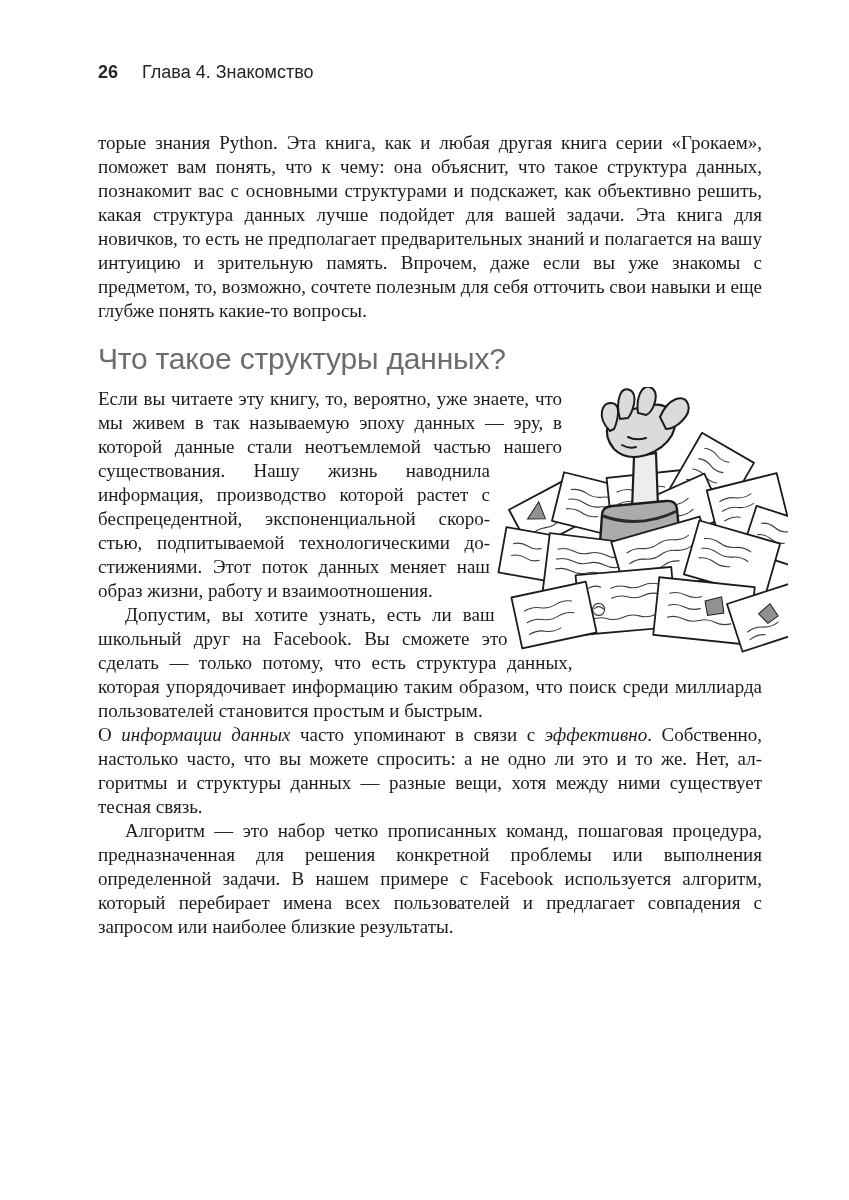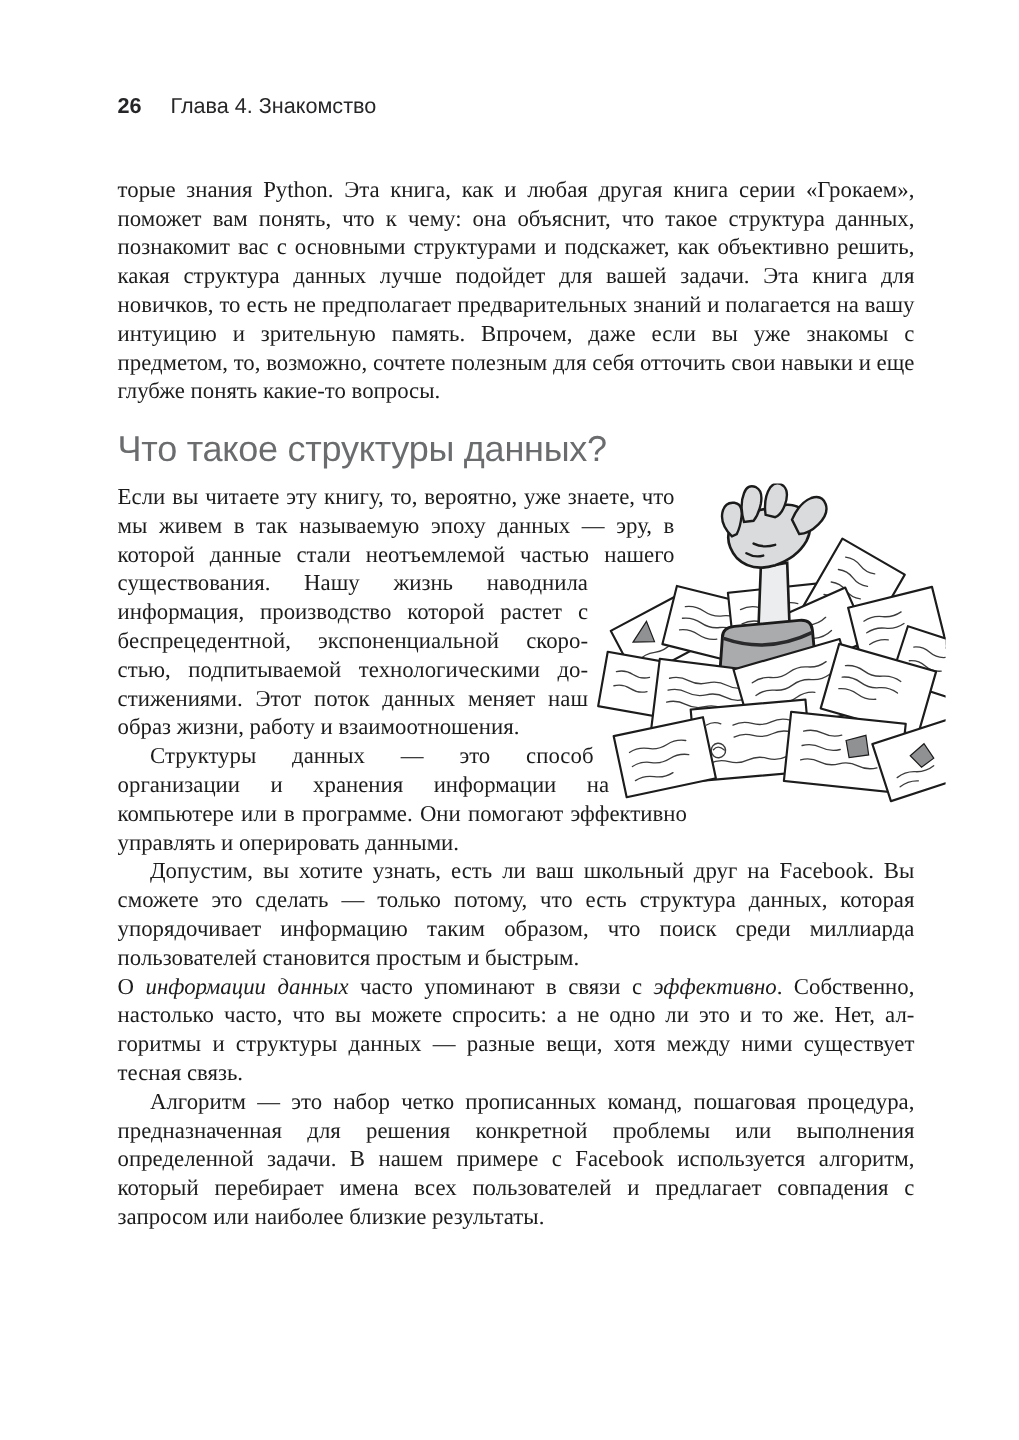--- a/index.html
+++ b/index.html
@@ -10,21 +10,21 @@
     overflow:hidden;
     font-family:"Liberation Serif", serif;
     color:#1c1c1c;
   }
   .content{
     position:absolute;
     left:98px;top:0;
     width:664px;
   }
   .running-head{
-    padding-top:78px;
+    padding-top:62px;
     font-family:"Liberation Sans", sans-serif;
     font-size:18px;
     line-height:21px;
     color:#262628;
     display:flex;
   }
   .running-head .pnum{font-weight:bold;}
   .running-head .chap{margin-left:24px;}
   .intro{margin-top:48px;}
   .para{
@@ -192,21 +192,20 @@
           <g transform="translate(272,230) rotate(-18)">
             <rect class="paper" x="-35" y="-25" width="70" height="50"></rect>
             <polygon class="shade" points="-8,-6 6,-12 10,2 -2,6"></polygon>
             <path class="sq" d="M-24 8 q8 -3 16 0 t16 0"></path>
             <path class="sq" d="M-24 16 q8 -3 16 0"></path>
           </g>
         </svg>
       </div>
       <div>
           <p class="para"><span>Если вы читаете эту книгу, то, вероятно, уже знаете, что мы живем в так называемую эпоху данных — эру, в которой данные стали неотъемлемой частью на­шего существования. Нашу жизнь наводнила информация, производство которой растет с беспрецедентной, экспоненциальной скоро­стью, подпитываемой технологическими до­стижениями. Этот поток данных меняет наш образ жизни, работу и взаимоотношения.</span></p>
-          <p class="para indent"><span>Структуры данных — это способ организации и хранения информации на компьютере или в программе. Они помогают эффективно управлять и оперировать данными.</span></p>
           <p class="para indent"><span>Допустим, вы хотите узнать, есть ли ваш школьный друг на Facebook. Вы сможете это сделать — только потому, что есть структура данных, которая упорядочивает информацию таким образом, что поиск среди миллиарда пользователей становится простым и быстрым.</span></p>
         </div>
     </div>
 
 
     <div>
         <p class="para"><span>О </span><em>информации данных</em><span> часто упоминают в связи с </span><em>эффективно</em><span>. Собственно, настолько часто, что вы можете спросить: а не одно ли это и то же. Нет, ал­горитмы и структуры данных — разные вещи, хотя между ними существует тесная связь.</span></p>
         <p class="para indent"><span>Алгоритм — это набор четко прописанных команд, пошаговая процеду­ра, предназначенная для решения конкретной проблемы или выполнения определенной задачи. В нашем примере с Facebook используется алгоритм, который перебирает имена всех пользователей и предлагает совпадения с запросом или наиболее близкие результаты.</span></p>
       </div>
 

